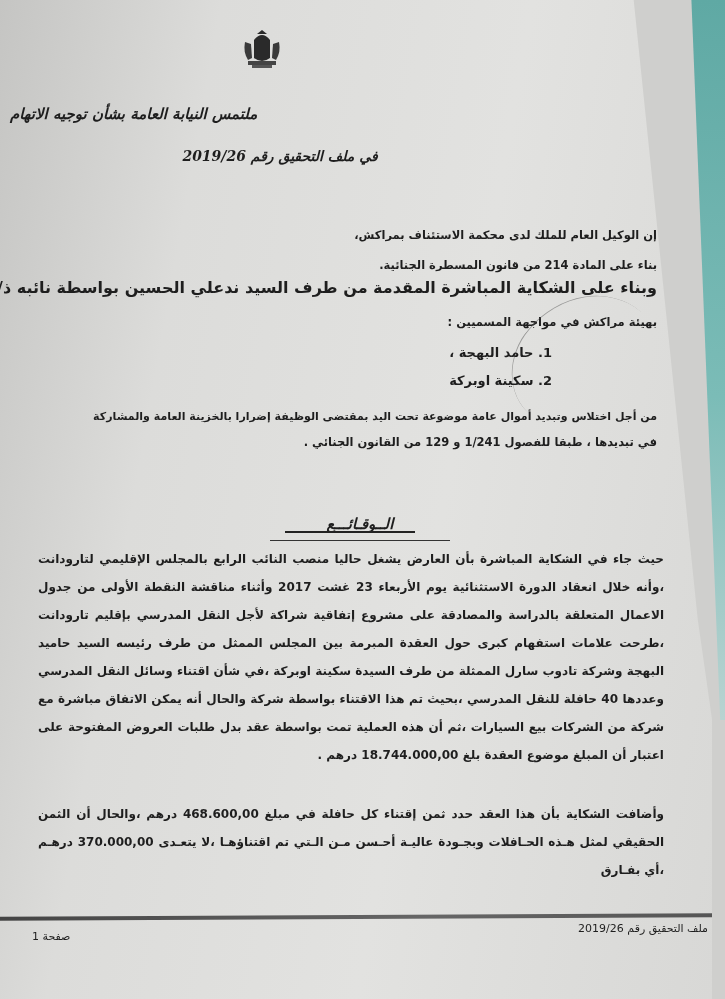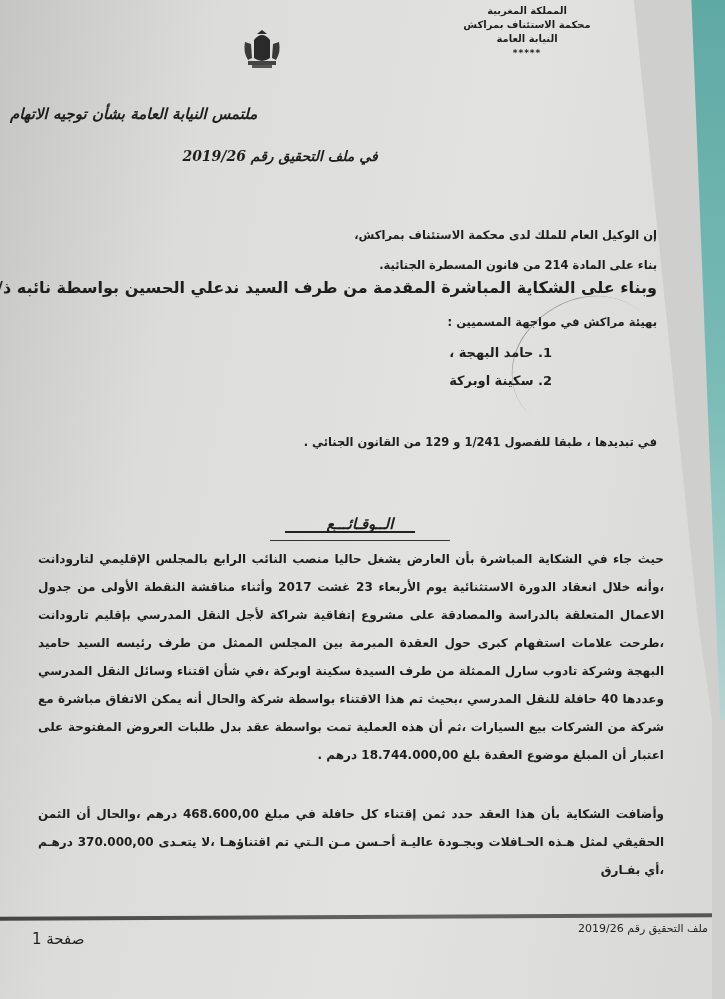--- a/index.html
+++ b/index.html
@@ -49,41 +49,35 @@
     }
     .section-title .underline {
       position: absolute; left: 0; right: 20px; bottom: 4px; height: 2px; background: #222;
     }
     .section-rule { top: 540px; left: 270px; width: 180px; height: 1px; background: #333; }
     .footer-rule {
       top: 915px; left: 0; width: 712px; height: 4px;
       background: linear-gradient(90deg, #444, #666 60%, #555);
       transform: rotate(-0.3deg);
     }
-    .footer-left { top: 930px; left: 32px; font-size: 15px; }
+    .footer-left { top: 930px; left: 32px; font-size: 11px; }
     .footer-right { top: 922px; right: 4px; font-size: 11px; }
     .curve {
       top: 288px; left: 520px; width: 130px; height: 150px;
       border-left: 1px solid #555; border-radius: 80% 0 0 60%;
       transform: rotate(40deg); opacity: .5;
     }
   </style>
 </head>
 <body>
 
 <div class="teal-edge"></div>
 
 <div class="page">
 
-  <div class="abs hdr-right">
-    <div>المملكة المغربية</div>
-    <div>محكمة الاستئناف بمراكش</div>
-    <div>النيابة العامة</div>
-    <div class="stars">*****</div>
-  </div>
 
   <div class="abs slash-mark"></div>
 
   <div class="abs emblem">
     <svg width="44" height="42" viewBox="0 0 44 42">
       <path d="M14 12 Q22 2 30 12 L30 30 Q22 36 14 30 Z" fill="#2a2a2a"></path>
       <path d="M17 6 L22 2 L27 6 Z" fill="#2a2a2a"></path>
       <path d="M5 14 Q3 24 8 32 L12 30 L11 16 Z" fill="#3a3a3a"></path>
       <path d="M39 14 Q41 24 36 32 L32 30 L33 16 Z" fill="#3a3a3a"></path>
       <rect x="8" y="33" width="28" height="4" fill="#444"></rect>
@@ -103,20 +97,21 @@
     <span>1.</span>
     <span>حامد البهجة ،</span>
   </div>
   <div class="abs list-item" style="top:373px; right:160px;text-align:right;">
     <span>2.</span>
     <span>سكينة اوبركة</span>
   </div>
 
   <div class="abs curve"></div>
 
+  <div class="abs line" style="top:410px; font-size:11px;">من أجل اختلاس وتبديد أموال عامة موضوعة تحت اليد بمقتضى الوظيفة إضرارا بالخزينة العامة  والمشاركة</div>
   <div class="abs line" style="top:435px;">في تبديدها ، طبقا للفصول 1/241 و 129 من القانون الجنائي .</div>
 
   <div class="abs section-title">
     <span>الــوقـائـــع</span>
     <div class="underline"></div>
   </div>
   <div class="abs section-rule"></div>
 
   <div class="abs para" style="top:545px;">حيث جاء في الشكاية المباشرة بأن العارض يشغل حاليا منصب النائب الرابع بالمجلس الإقليمي لتارودانت ،وأنه خلال انعقاد الدورة الاستثنائية يوم الأربعاء 23 غشت 2017 وأثناء مناقشة النقطة الأولى من جدول الاعمال المتعلقة بالدراسة والمصادقة على مشروع إتفاقية شراكة لأجل النقل المدرسي بإقليم  تارودانت ،طرحت علامات  استفهام كبرى حول العقدة المبرمة بين المجلس الممثل من طرف رئيسه السيد حاميد البهجة وشركة تادوب سارل الممثلة من طرف السيدة سكينة اوبركة ،في شأن اقتناء وسائل النقل المدرسي وعددها 40 حافلة للنقل المدرسي ،بحيث تم هذا الاقتناء بواسطة شركة  والحال أنه يمكن الاتفاق مباشرة مع شركة من الشركات بيع السيارات ،ثم أن هذه العملية تمت بواسطة عقد بدل طلبات العروض المفتوحة على اعتبار أن المبلغ موضوع العقدة بلغ 18.744.000,00 درهم .</div>
   <div class="abs para" style="top:800px;">وأضافت الشكاية بأن هذا العقد حدد ثمن إقتناء كل حافلة في مبلغ 468.600,00 درهم ،والحال أن الثمن الحقيقي لمثل هـذه الحـافلات وبجـودة عاليـة أحـسن مـن الـتي تم اقتناؤهـا ،لا يتعـدى 370.000,00 درهـم  ،أي بفـارق</div>

